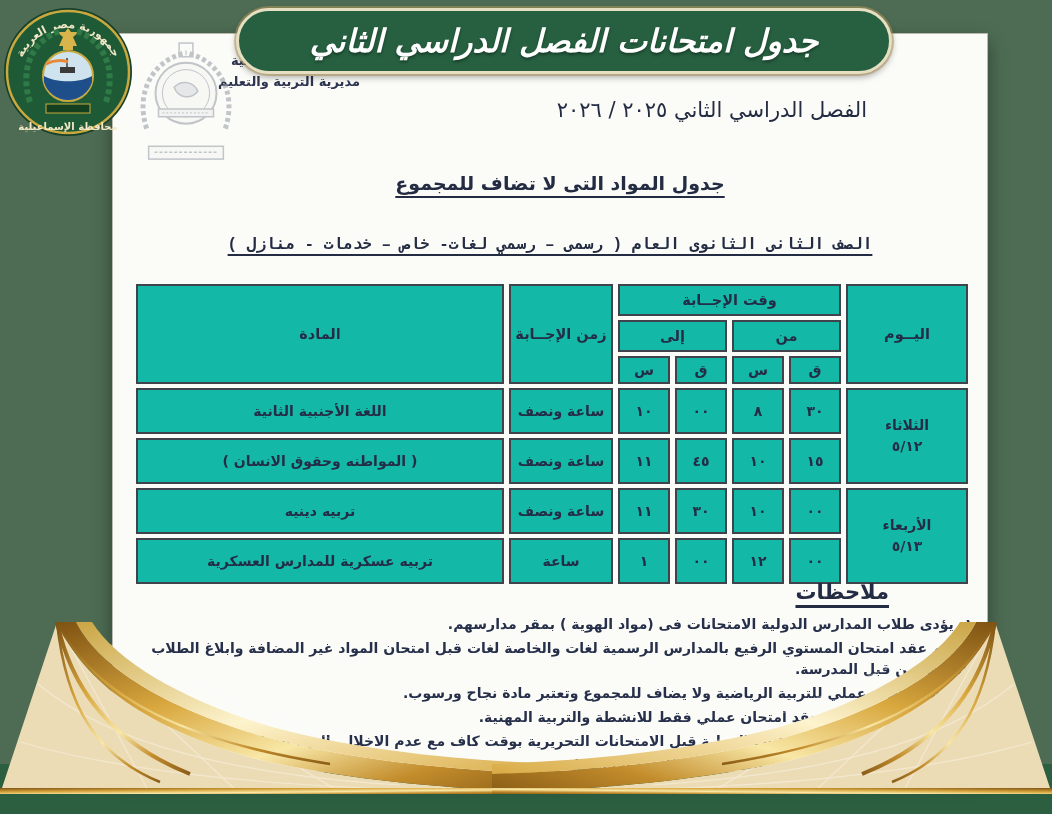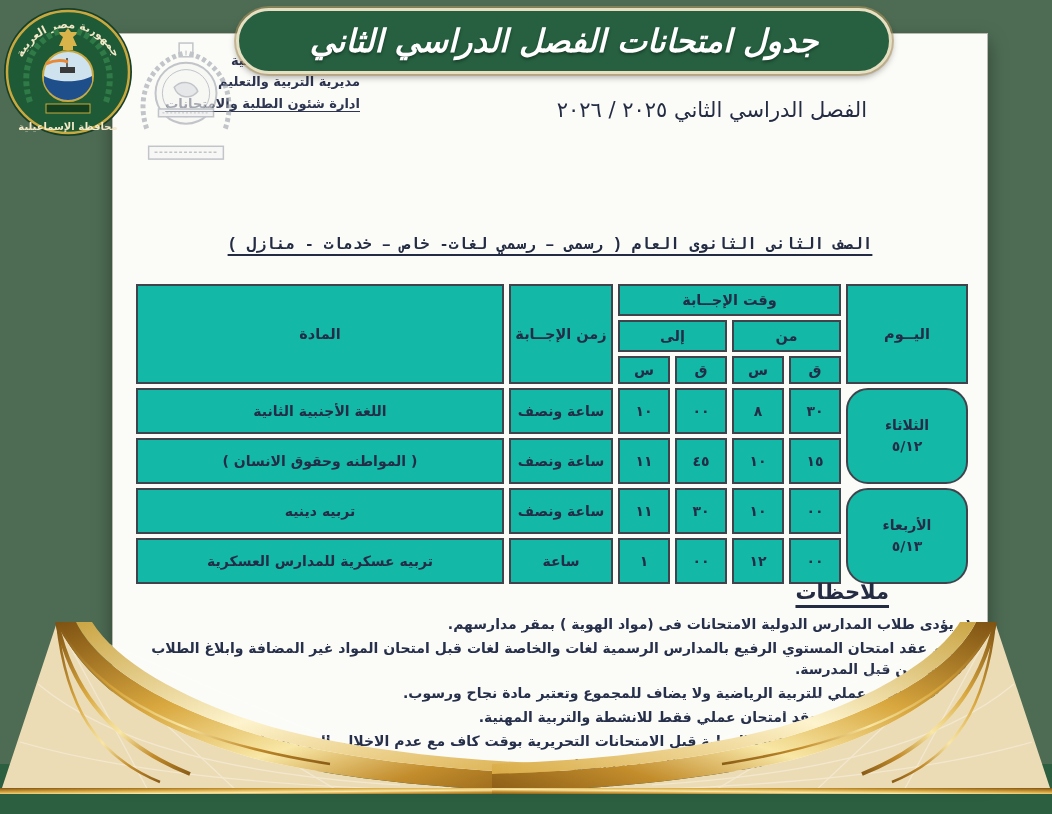--- a/index.html
+++ b/index.html
@@ -48,21 +48,21 @@
     border-collapse:separate;border-spacing:5px 4px;table-layout:fixed;
     font-weight:bold;color:#242d47;
   }
   table.exam td{border:2px solid #41434c;text-align:center;vertical-align:middle;
     font-size:14px;background:#14b8a6;padding:1px 2px;}
   table.exam td.h{font-size:14.5px;}
   table.exam .r1 td{height:26px;}
   table.exam .r2 td{height:26px;}
   table.exam .r3 td{height:22px;}
   table.exam .b td{height:40px;}
-  td.daycell{font-size:15px;line-height:1.5;border-radius:22px;}
+  td.daycell{font-size:15px;line-height:1.5;}
   td.subj{font-size:14.5px;}
   
   .notes-h{position:absolute;top:546px;right:98px;font-size:21px;font-weight:bold;color:#232c43;
     text-decoration:underline;text-decoration-thickness:2.5px;text-underline-offset:6px;}
   .notes{position:absolute;top:580px;right:14px;left:36px;direction:rtl;text-align:right;
     font-size:14px;font-weight:bold;color:#27304a;line-height:1.5;}
   .notes .item{margin-bottom:3px;}
   .notes .pad1{padding-right:150px;} 
   .notes .pad2{padding-right:210px;}
   
@@ -77,39 +77,39 @@
 
 <div class="stage">
 
   <div class="bottom-band"></div>
 
   <div class="paper">
 
     <div class="org">
       <div>محافظة الإسماعيلية</div>
       <div>مديرية التربية والتعليم</div>
-      <div class="u3">ادارة شئون الطلبة والامتحانات</div>
     </div>
 
     <svg class="min-emblem" viewBox="0 0 120 128">
       <g stroke="#9aa0a8" fill="none" opacity="0.8">
         <path d="M20,88 C8,52 26,18 60,11" stroke-width="5" stroke-dasharray="4,3"></path>
         <path d="M100,88 C112,52 94,18 60,11" stroke-width="5" stroke-dasharray="4,3"></path>
         <rect x="53" y="1" width="14" height="14" stroke-width="1.5"></rect>
         <circle cx="60" cy="52" r="31" stroke-width="2" fill="#f4f4f1"></circle>
         <circle cx="60" cy="52" r="24" stroke-width="1"></circle>
         <path d="M48,46 C55,38 68,40 72,50 C66,58 52,58 48,46 Z" stroke-width="1.5" fill="#d9dade"></path>
         <path d="M32,68 L88,68 L88,76 L32,76 Z" stroke-width="1.5" fill="#eceded"></path>
         <line x1="36" y1="72" x2="84" y2="72" stroke-width="1" stroke-dasharray="2,2"></line>
         <rect x="22" y="106" width="76" height="13" stroke-width="1.5" fill="#f6f6f3"></rect>
         <line x1="28" y1="112" x2="92" y2="112" stroke-width="1.5" stroke-dasharray="3,2"></line>
       </g>
     </svg>
 
     <div class="sem-title">الفصل الدراسي الثاني ٢٠٢٥ / ٢٠٢٦</div>
+    <div class="sub1">جدول المواد التى لا تضاف للمجموع</div>
     <div class="sub2">الصف الثانى الثانوى العام ( رسمى – رسمي لغات- خاص – خدمات - منازل )</div>
 
     <table class="exam">
       <colgroup>
         <col style="width:122px">
           <col style="width:52px">
           <col style="width:52px">
         <col style="width:52px">
           <col style="width:52px">
           <col style="width:104px">

